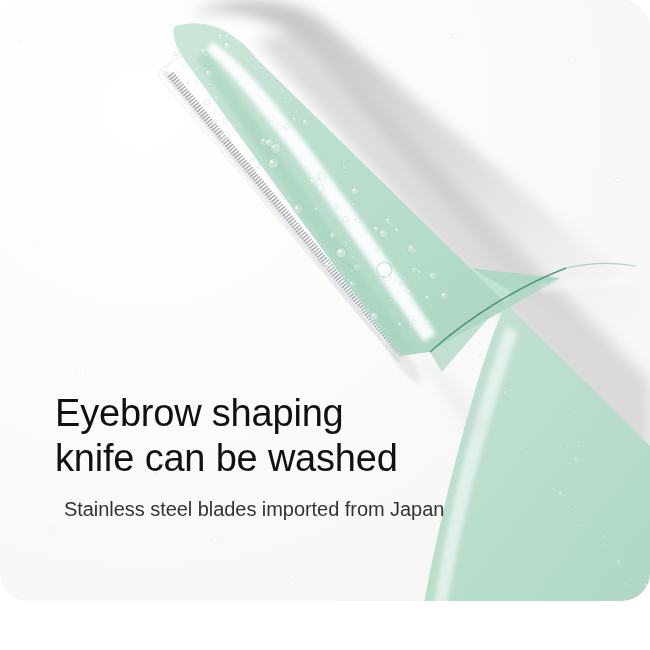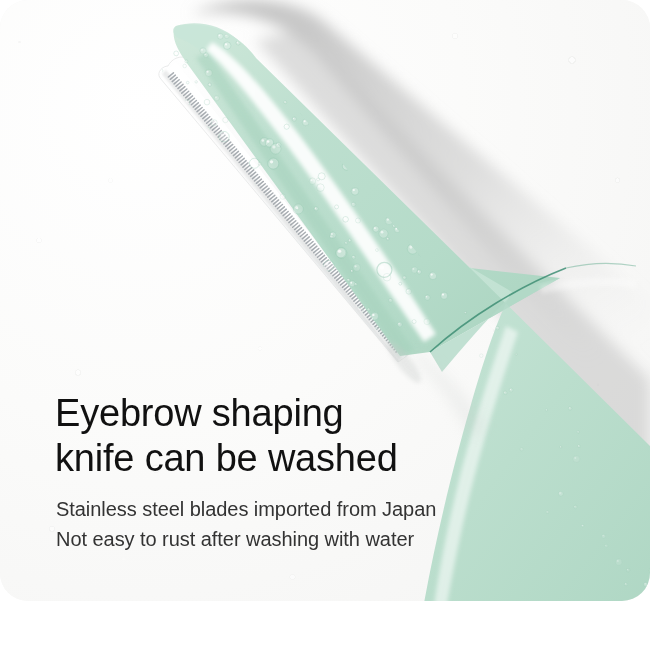--- a/index.html
+++ b/index.html
@@ -87,21 +87,21 @@
     width: 520px;
     color: #111111;
     font-size: 38px;
     line-height: 45px;
     font-weight: 400;
     letter-spacing: -0.2px;
     white-space: pre-line;
   }
   .body-list {
     position: absolute;
-    left: 56px;
+    left: 64px;
     top: 494px;
     width: 540px;
     margin: 0;
     padding: 0;
     list-style: none;
   }
   .body-line {
     color: #333333;
     font-size: 20px;
     line-height: 30px;
@@ -1015,16 +1015,15 @@
         <path d="M 418,352 C 446,372 470,400 486,428 L 470,436 C 454,406 436,378 412,358 Z" fill="#CBCFCD" opacity="0.25" filter="url(#blurShadow)"></path>
       </g>
     </svg>
   </div>
 
   <h1 class="headline">Eyebrow shaping
 knife can be washed</h1>
 
   <ul class="body-list">
     <li class="body-line">Stainless steel blades imported from Japan</li>
-    <li class="body-line">Not easy to rust after washing with water</li>
   </ul>
 
 </div>
 
 </body></html>

